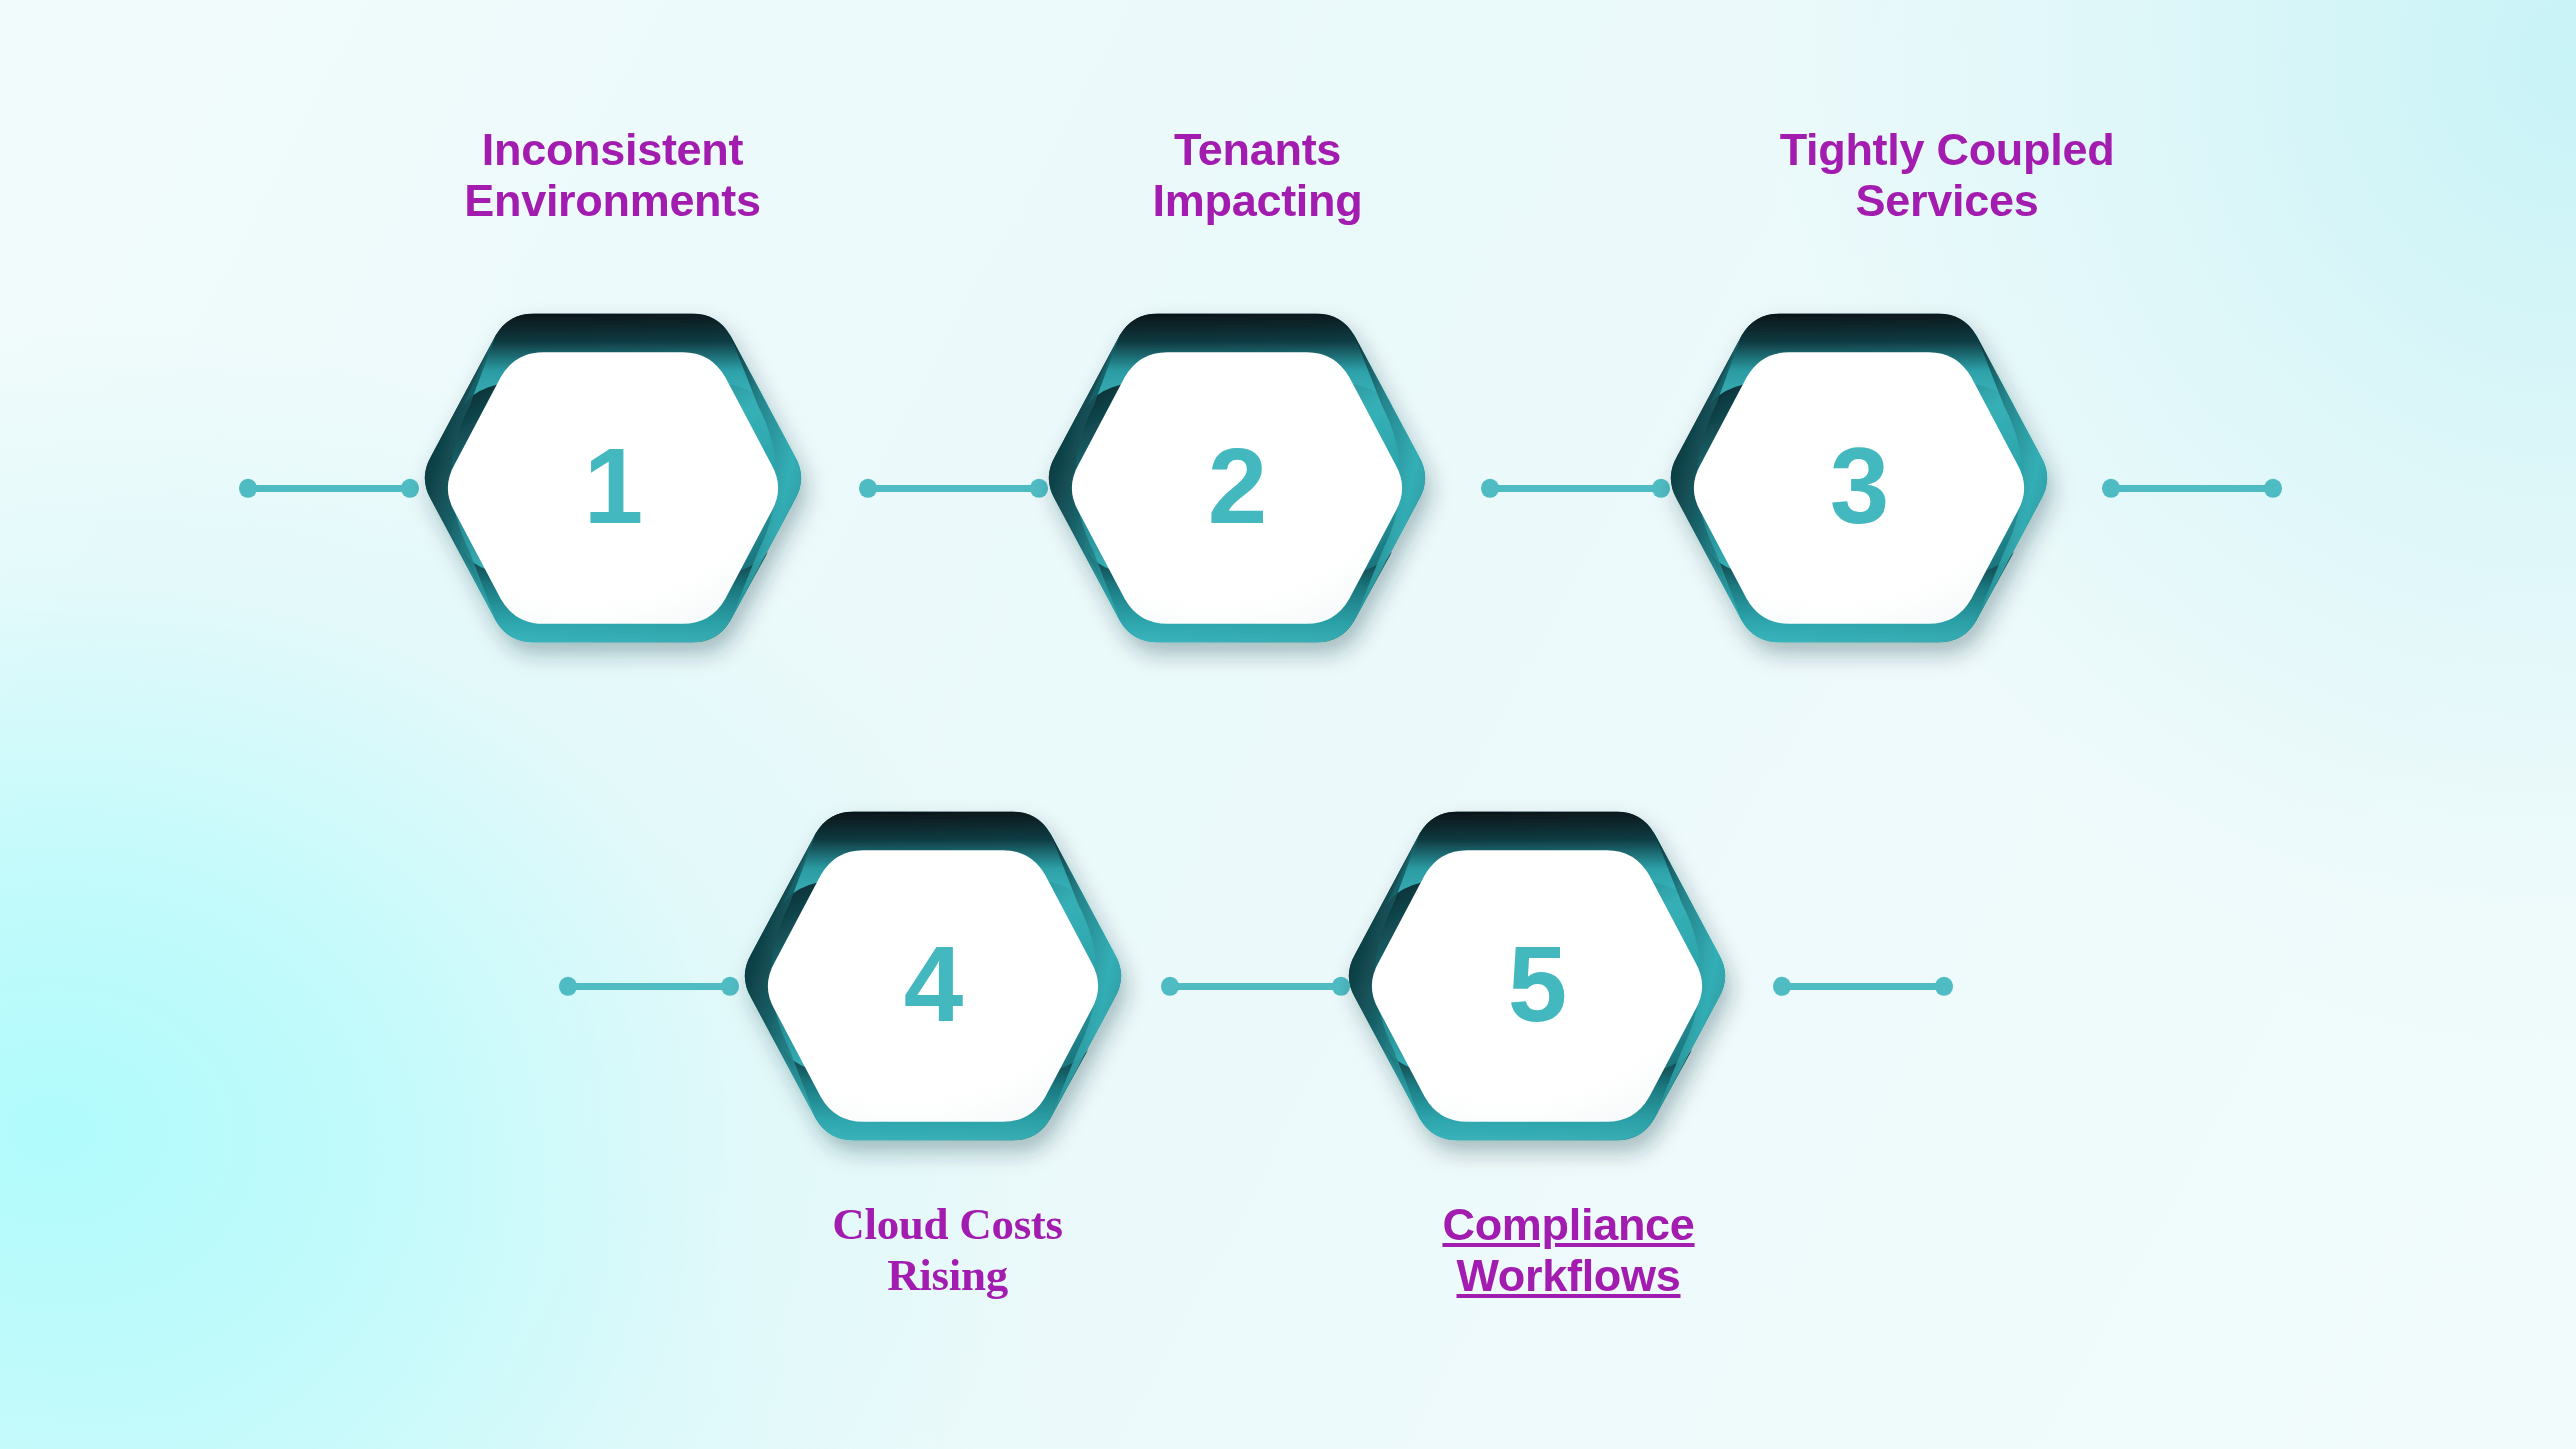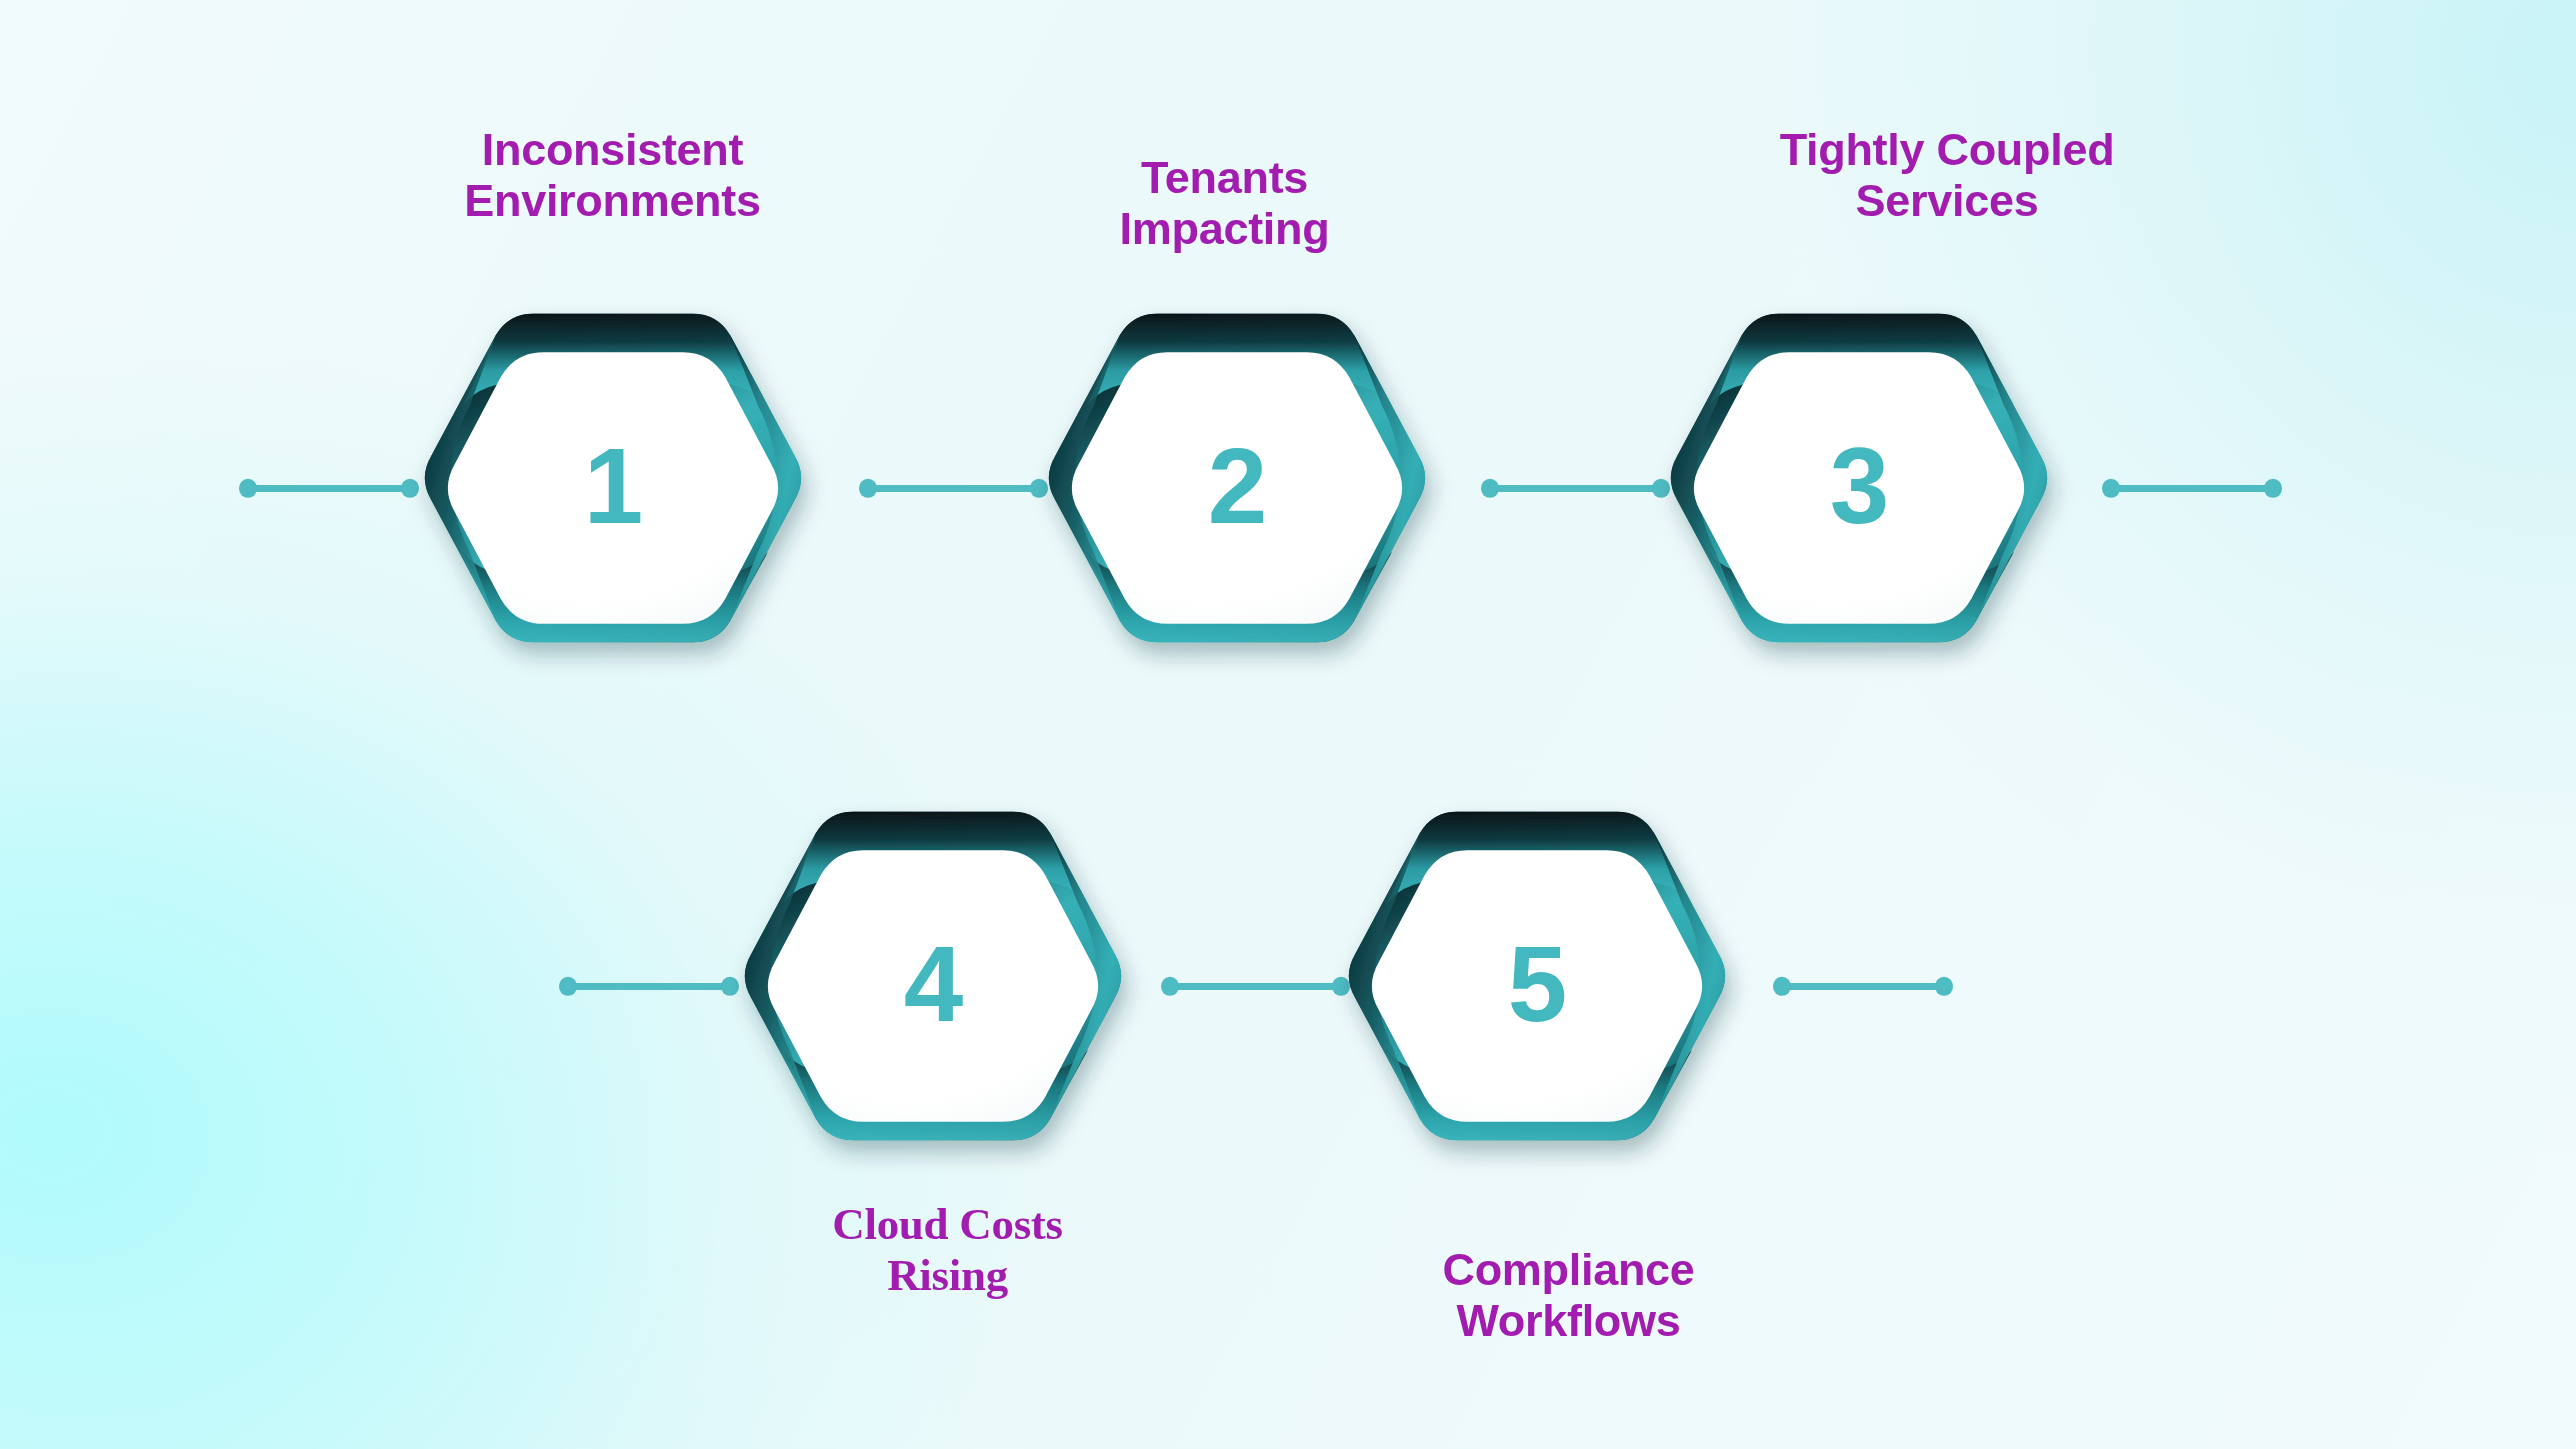--- a/index.html
+++ b/index.html
@@ -183,30 +183,30 @@
 
   <div class="connector" style="left:562px; top:983px; width:174px;"></div>
 
   <div class="connector" style="left:1164px; top:983px; width:183px;"></div>
 
   <div class="connector" style="left:1776px; top:983px; width:174px;"></div>
 
   <div class="hex-label" style="left:386px; top:124px; width:453px;">Inconsistent
 Environments</div>
 
-  <div class="hex-label" style="left:998px; top:124px; width:453px;margin-top:28px;">Tenants
+  <div class="hex-label" style="left:1031px; top:124px; width:453px;">Tenants
 Impacting</div>
 
   <div class="hex-label" style="left:1687px; top:124px; width:520px;">Tightly Coupled
 Services</div>
 
   <div class="hex-label" style="left:721px; top:1199px; width:453px;font-family:Liberation Serif, serif;">Cloud Costs
 Rising</div>
 
-  <div class="hex-label" style="left:1342px; top:1244px; width:453px;">Compliance
+  <div class="hex-label" style="left:1342px; top:1199px; width:453px;text-decoration:underline;">Compliance
 Workflows</div>
 
   <div class="hex-node" style="left:416px; top:300px;">
     <svg viewBox="0 0 470 448">
       <g filter="url(#hexShadow)">
         <path d="M 140 16 L 330 16 Q 360 16 375 42 L 452 186
                  Q 467 212 452 238 L 375 382 Q 360 408 330 408
                  L 140 408 Q 110 408 95 382 L 18 238
                  Q 3 212 18 186 L 95 42 Q 110 16 140 16 Z" fill="url(#ringGradA)"></path>
         <path d="M 140 16 L 330 16 Q 360 16 375 42 L 420 126

